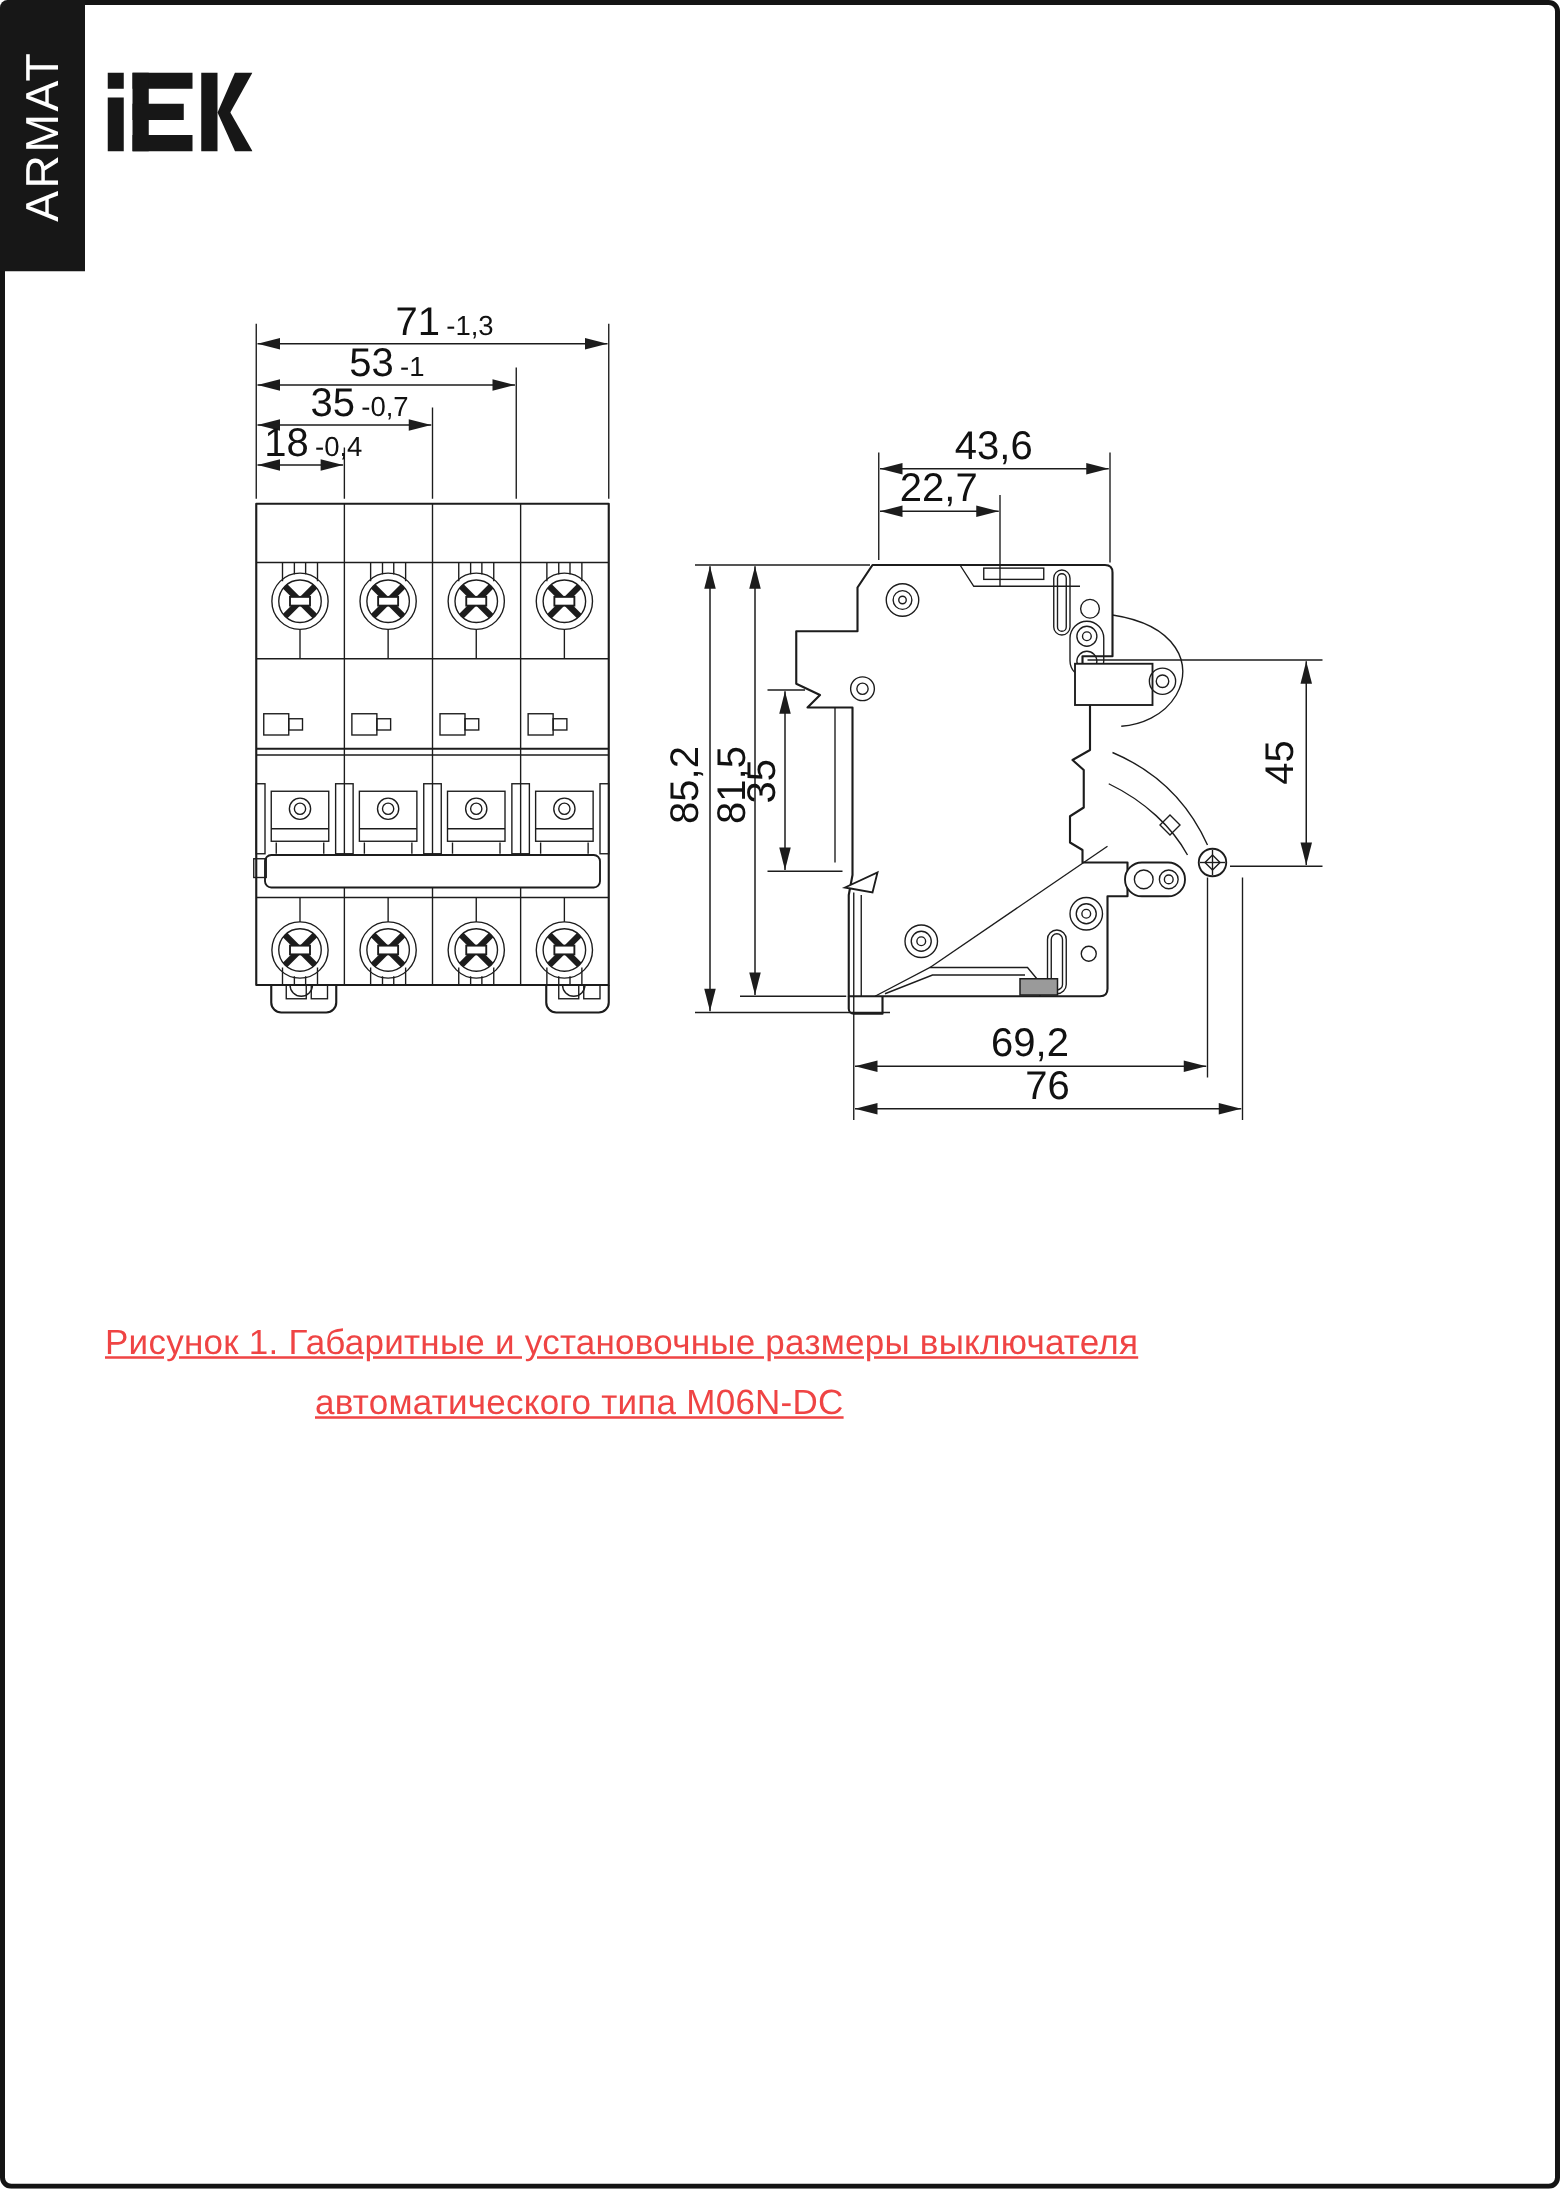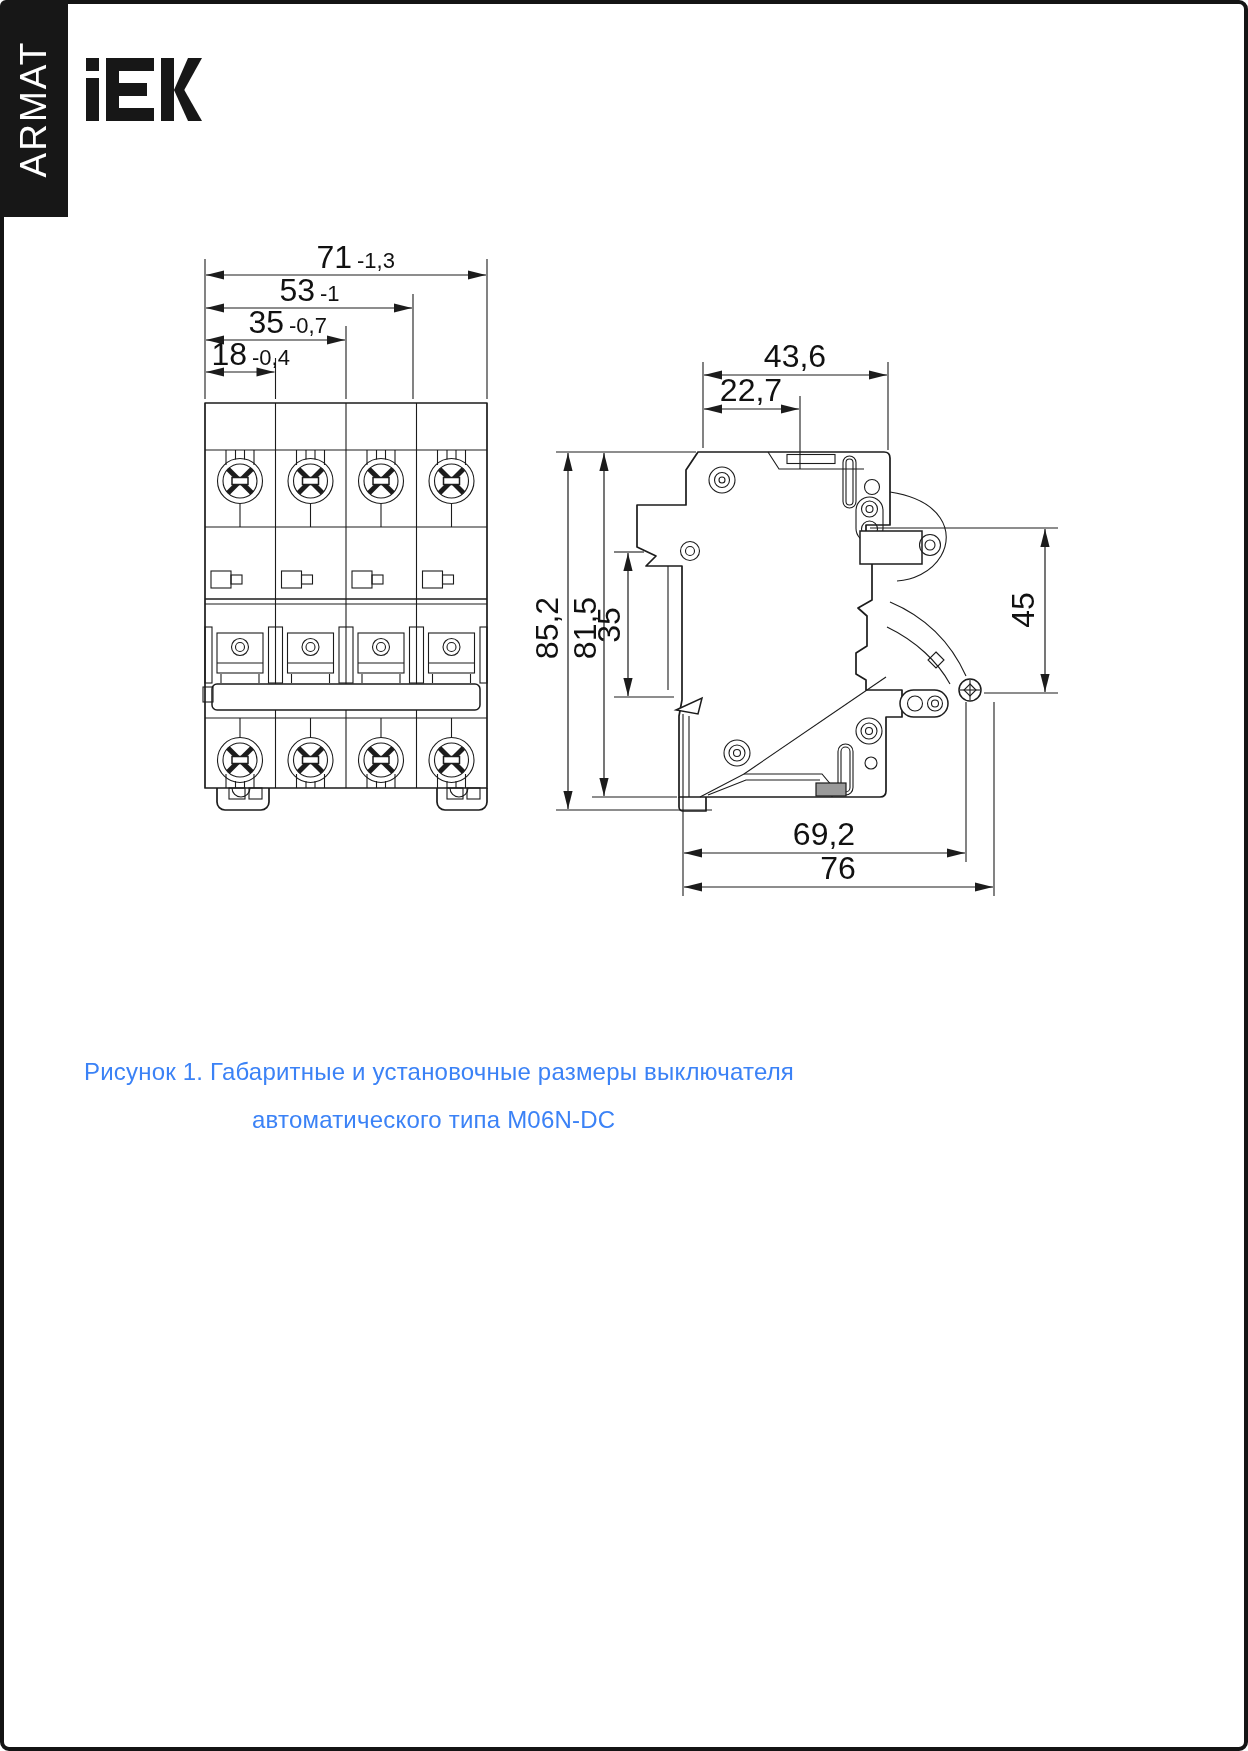--- a/index.html
+++ b/index.html
@@ -1,21 +1,21 @@
 <!DOCTYPE html>
 <html><head>
 <meta charset="utf-8">
 <style>
   html,body{margin:0;padding:0;background:#ffffff;}
   body{width:1248px;height:1751px;position:relative;font-family:"Liberation Sans",sans-serif;}
   .page{position:absolute;inset:0;border:4px solid #141414;border-radius:9px;background:#ffffff;box-sizing:border-box;}
   .brand-bar{position:absolute;left:0;top:0;width:68px;height:217px;background:#171717;display:flex;align-items:center;justify-content:center;border-radius:6px 0 0 0;}
   .brand-bar span{transform:rotate(-90deg);white-space:nowrap;color:#ffffff;font-size:37px;letter-spacing:2px;font-weight:400;}
   .logo{position:absolute;left:86px;top:58px;}
-  .caption{position:absolute;color:#3b82f6;font-size:24px;letter-spacing:0.2px;}
+  .caption{position:absolute;color:#ef4444;font-size:28px;letter-spacing:0.2px;text-decoration:underline;}
   .caption1{left:84px;top:1058px;}
   .caption2{left:252px;top:1106px;}
   svg text{font-family:"Liberation Sans",sans-serif;}
   .n{font-size:32px;fill:#111;}
   .s{font-size:22px;fill:#111;}
   .o{fill:#ffffff;stroke:#1c1c1c;stroke-width:1.7;stroke-linejoin:round;}
   .l{fill:none;stroke:#1c1c1c;stroke-width:1.7;stroke-linejoin:round;}
   .t{fill:none;stroke:#1c1c1c;stroke-width:1.1;}
   .d{fill:none;stroke:#1c1c1c;stroke-width:1.2;}
   .a{fill:#1c1c1c;stroke:none;}

